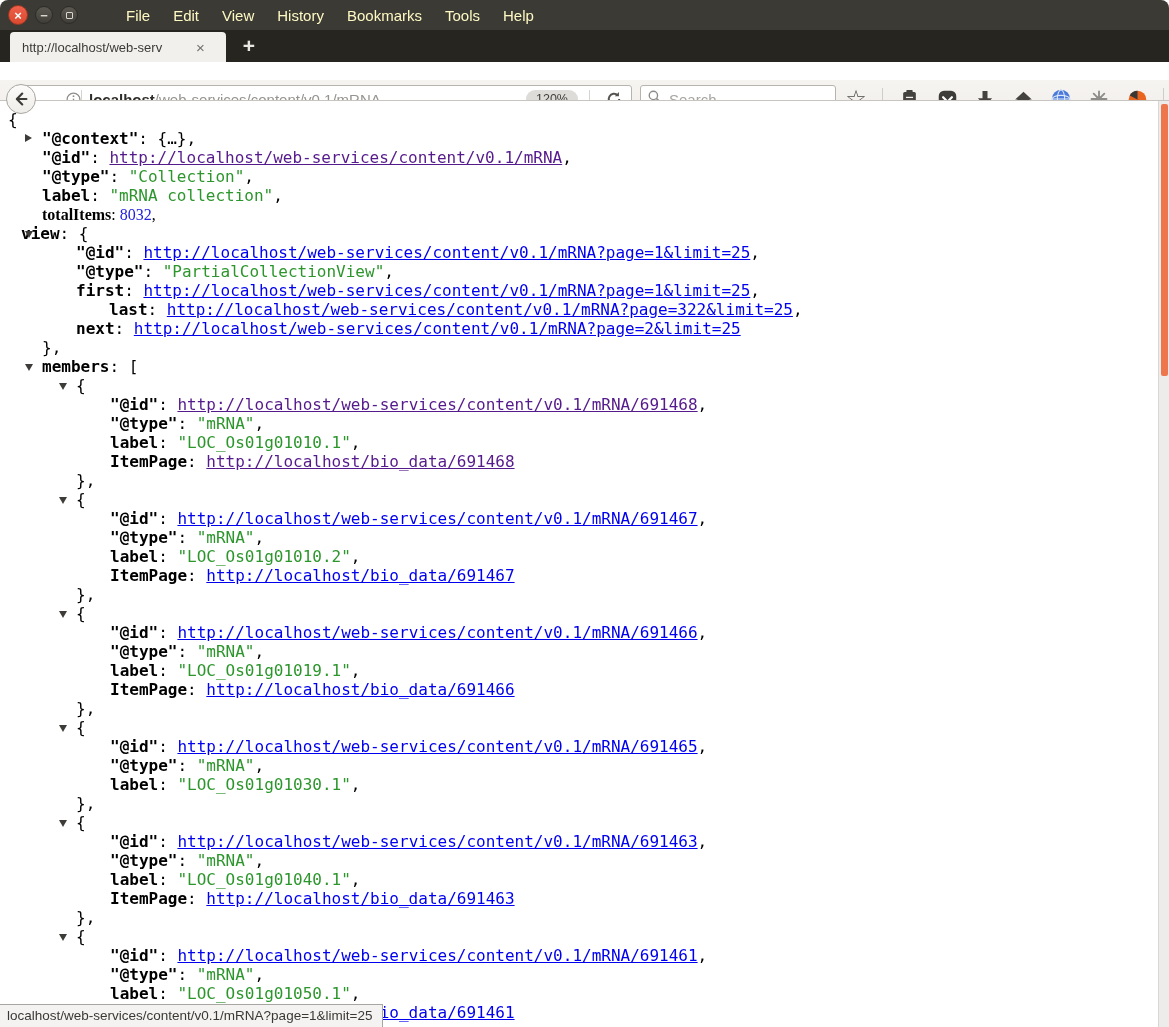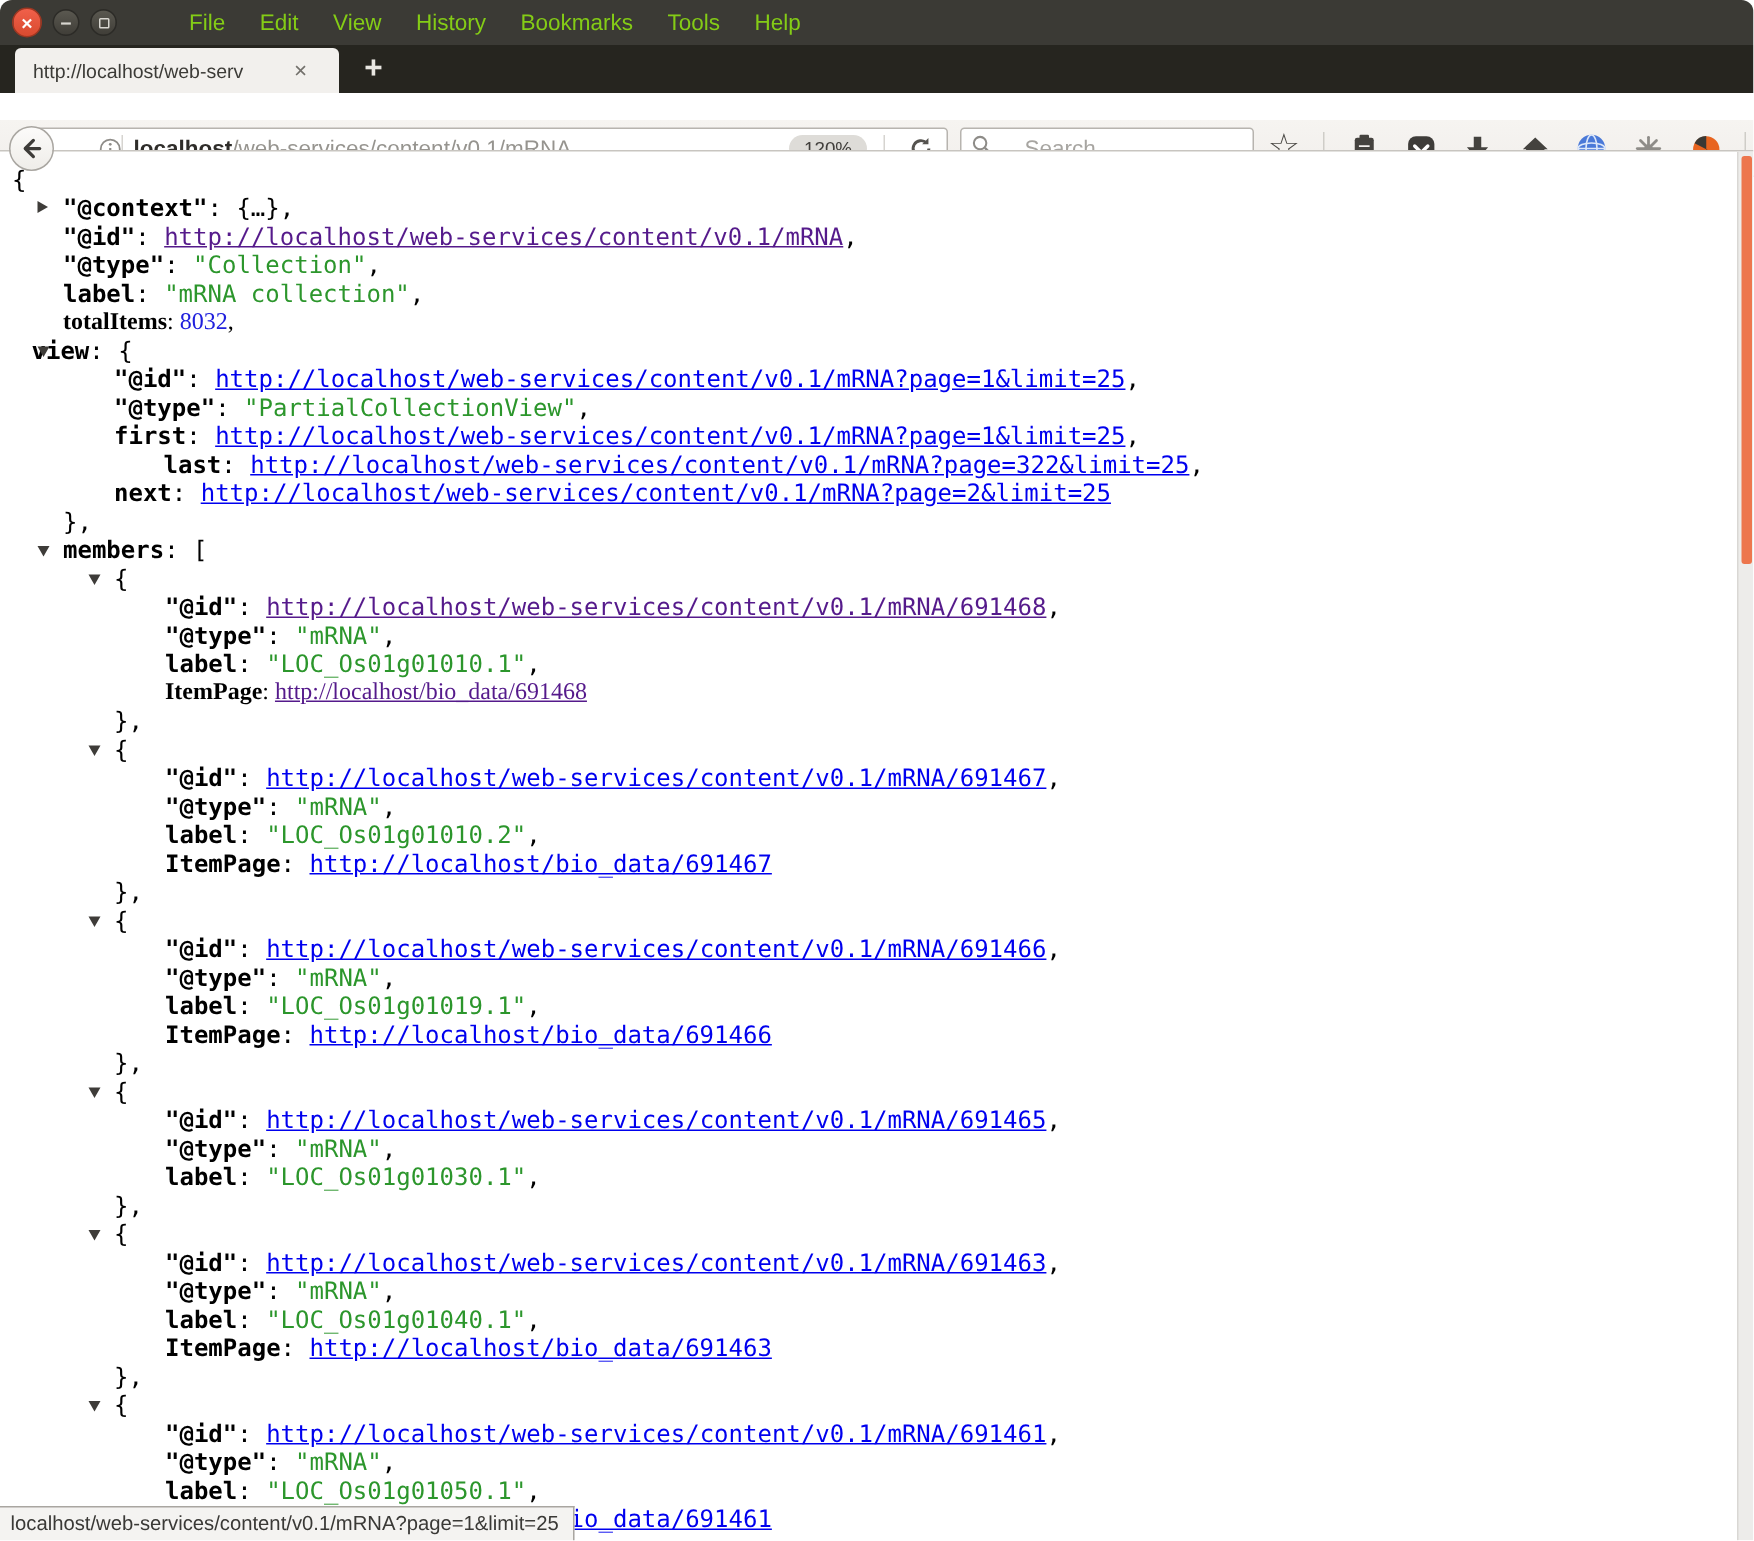--- a/index.html
+++ b/index.html
@@ -10,21 +10,21 @@
   
   .titlebar { position:absolute; top:0; left:0; width:100%; height:30px;
     background:#3B3A35; border-radius:8px 8px 0 0; display:flex; align-items:center; }
   .wbtns { display:flex; align-items:center; gap:7px; padding-left:8px; }
   .wbtn { width:20px; height:20px; border-radius:50%; display:flex; align-items:center;
     justify-content:center; font-size:13px; font-weight:bold; cursor:default; }
   .wbtn.close { background:linear-gradient(#F0604A,#D94A2F); border:1px solid #9E3722; color:#FFF; }
   .wbtn.min, .wbtn.max { width:18px; height:18px; background:linear-gradient(#5A5850,#403E38);
     border:1px solid #2C2B27; color:#D8D6D0; }
   .wbtn.max .sq { width:7px; height:7px; border:1.5px solid #D8D6D0; border-radius:1px; }
-  .menubar { display:flex; gap:23px; margin-left:48px; color:#84cc16; font-size:15px; }
+  .menubar { display:flex; gap:23px; margin-left:48px; color:#fef9c3; font-size:15px; }
   .menubar span { cursor:default; }
 
   
   .tabbar { position:absolute; top:30px; left:0; width:100%; height:32px; background:#26251F; }
   .tab { position:absolute; left:10px; bottom:0; width:216px; height:30px; background:#F2F0ED;
     border-radius:4px 4px 0 0; display:flex; align-items:center; padding:0 8px 0 12px; }
   .tab-title { width:168px; overflow:hidden; white-space:nowrap; font-size:13px; color:#3C3B37; }
   .tab-close { margin-left:6px; color:#73716C; font-size:15px; line-height:15px; cursor:default; }
   .newtab { position:absolute; left:236px; top:4px; color:#E9E7E2; font-size:21px; font-weight:bold;
     width:26px; text-align:center; cursor:default; }
@@ -40,21 +40,21 @@
     border:1px solid #B7B4AF; border-radius:3px; display:flex; align-items:center; padding-left:32px; }
   .urlbar .sep { width:1px; height:18px; background:#D6D4D0; margin:0 7px; }
   .url-text { font-size:15px; white-space:nowrap; overflow:hidden; flex:1; }
   .url-host { color:#2F2D2A; font-weight:bold; }
   .url-path { color:#96948F; }
   .zoom-badge { background:#DEDCD8; border-radius:10px; font-size:12.5px; color:#413F3C;
     padding:2px 10px; margin-right:4px; }
   .reload { padding:0 8px; display:flex; align-items:center; }
   .searchbox { position:absolute; left:640px; top:5px; width:196px; height:28px; background:#FFF;
     border:1px solid #B7B4AF; border-radius:3px; display:flex; align-items:center; padding:0 6px; }
-  .searchbox input { border:none; outline:none; font-size:15px; width:150px; margin-left:20px;
+  .searchbox input { border:none; outline:none; font-size:15px; width:150px; margin-left:6px;
     font-family:"Liberation Sans", sans-serif; color:#3C3B37; background:transparent; }
   .searchbox input::placeholder { color:#A7A5A1; }
   .toolicons { position:absolute; left:844px; top:0; height:38px; display:flex; align-items:center; gap:14px; }
   .ticon { display:flex; align-items:center; justify-content:center; width:24px; height:26px; cursor:default; }
   .vsep { width:1px; height:22px; background:#CFCDC8; }
   .star-glyph { font-size:24px; color:#4C4A46; line-height:24px; }
 
   
   .content { position:absolute; top:100px; left:0; right:0; bottom:0; background:#FFF;
     overflow:hidden; border-top:1px solid #C8C5C0; }
@@ -231,21 +231,21 @@
         <div class="jline" style="padding-left: 76px;"><span class="seg-key">"@type"</span><span class="seg-punct">: </span><span class="seg-str">"PartialCollectionView"</span><span class="seg-punct">,</span></div>
         <div class="jline" style="padding-left: 76px;"><span class="seg-key">first</span><span class="seg-punct">: </span><a class="seg-link" href="#">http://localhost/web-services/content/v0.1/mRNA?page=1&amp;limit=25</a><span class="seg-punct">,</span></div>
         <div class="jline" style="padding-left: 109px;"><span class="seg-key">last</span><span class="seg-punct">: </span><a class="seg-link" href="#">http://localhost/web-services/content/v0.1/mRNA?page=322&amp;limit=25</a><span class="seg-punct">,</span></div>
         <div class="jline" style="padding-left: 76px;"><span class="seg-key">next</span><span class="seg-punct">: </span><a class="seg-link" href="#">http://localhost/web-services/content/v0.1/mRNA?page=2&amp;limit=25</a></div>
         <div class="jline" style="padding-left: 42px;"><span class="seg-punct">},</span></div>
         <div class="jline" style="padding-left: 42px;"><span class="tri open" style="left: 25px;"></span><span class="seg-key">members</span><span class="seg-punct">: [</span></div>
         <div class="jline" style="padding-left: 76px;"><span class="tri open" style="left: 59px;"></span><span class="seg-punct">{</span></div>
         <div class="jline" style="padding-left: 110px;"><span class="seg-key">"@id"</span><span class="seg-punct">: </span><a class="seg-vlink" href="#">http://localhost/web-services/content/v0.1/mRNA/691468</a><span class="seg-punct">,</span></div>
         <div class="jline" style="padding-left: 110px;"><span class="seg-key">"@type"</span><span class="seg-punct">: </span><span class="seg-str">"mRNA"</span><span class="seg-punct">,</span></div>
         <div class="jline" style="padding-left: 110px;"><span class="seg-key">label</span><span class="seg-punct">: </span><span class="seg-str">"LOC_Os01g01010.1"</span><span class="seg-punct">,</span></div>
-        <div class="jline" style="padding-left: 110px; font-family: Liberation Serif, serif;"><span class="seg-key">ItemPage</span><span class="seg-punct">: </span><a class="seg-vlink" href="#">http://localhost/bio_data/691468</a></div>
+        <div class="jline" style="padding-left: 110px;"><span class="seg-key">ItemPage</span><span class="seg-punct">: </span><a class="seg-vlink" href="#">http://localhost/bio_data/691468</a></div>
         <div class="jline" style="padding-left: 76px;"><span class="seg-punct">},</span></div>
         <div class="jline" style="padding-left: 76px;"><span class="tri open" style="left: 59px;"></span><span class="seg-punct">{</span></div>
         <div class="jline" style="padding-left: 110px;"><span class="seg-key">"@id"</span><span class="seg-punct">: </span><a class="seg-link" href="#">http://localhost/web-services/content/v0.1/mRNA/691467</a><span class="seg-punct">,</span></div>
         <div class="jline" style="padding-left: 110px;"><span class="seg-key">"@type"</span><span class="seg-punct">: </span><span class="seg-str">"mRNA"</span><span class="seg-punct">,</span></div>
         <div class="jline" style="padding-left: 110px;"><span class="seg-key">label</span><span class="seg-punct">: </span><span class="seg-str">"LOC_Os01g01010.2"</span><span class="seg-punct">,</span></div>
         <div class="jline" style="padding-left: 110px;"><span class="seg-key">ItemPage</span><span class="seg-punct">: </span><a class="seg-link" href="#">http://localhost/bio_data/691467</a></div>
         <div class="jline" style="padding-left: 76px;"><span class="seg-punct">},</span></div>
         <div class="jline" style="padding-left: 76px;"><span class="tri open" style="left: 59px;"></span><span class="seg-punct">{</span></div>
         <div class="jline" style="padding-left: 110px;"><span class="seg-key">"@id"</span><span class="seg-punct">: </span><a class="seg-link" href="#">http://localhost/web-services/content/v0.1/mRNA/691466</a><span class="seg-punct">,</span></div>
         <div class="jline" style="padding-left: 110px;"><span class="seg-key">"@type"</span><span class="seg-punct">: </span><span class="seg-str">"mRNA"</span><span class="seg-punct">,</span></div>

